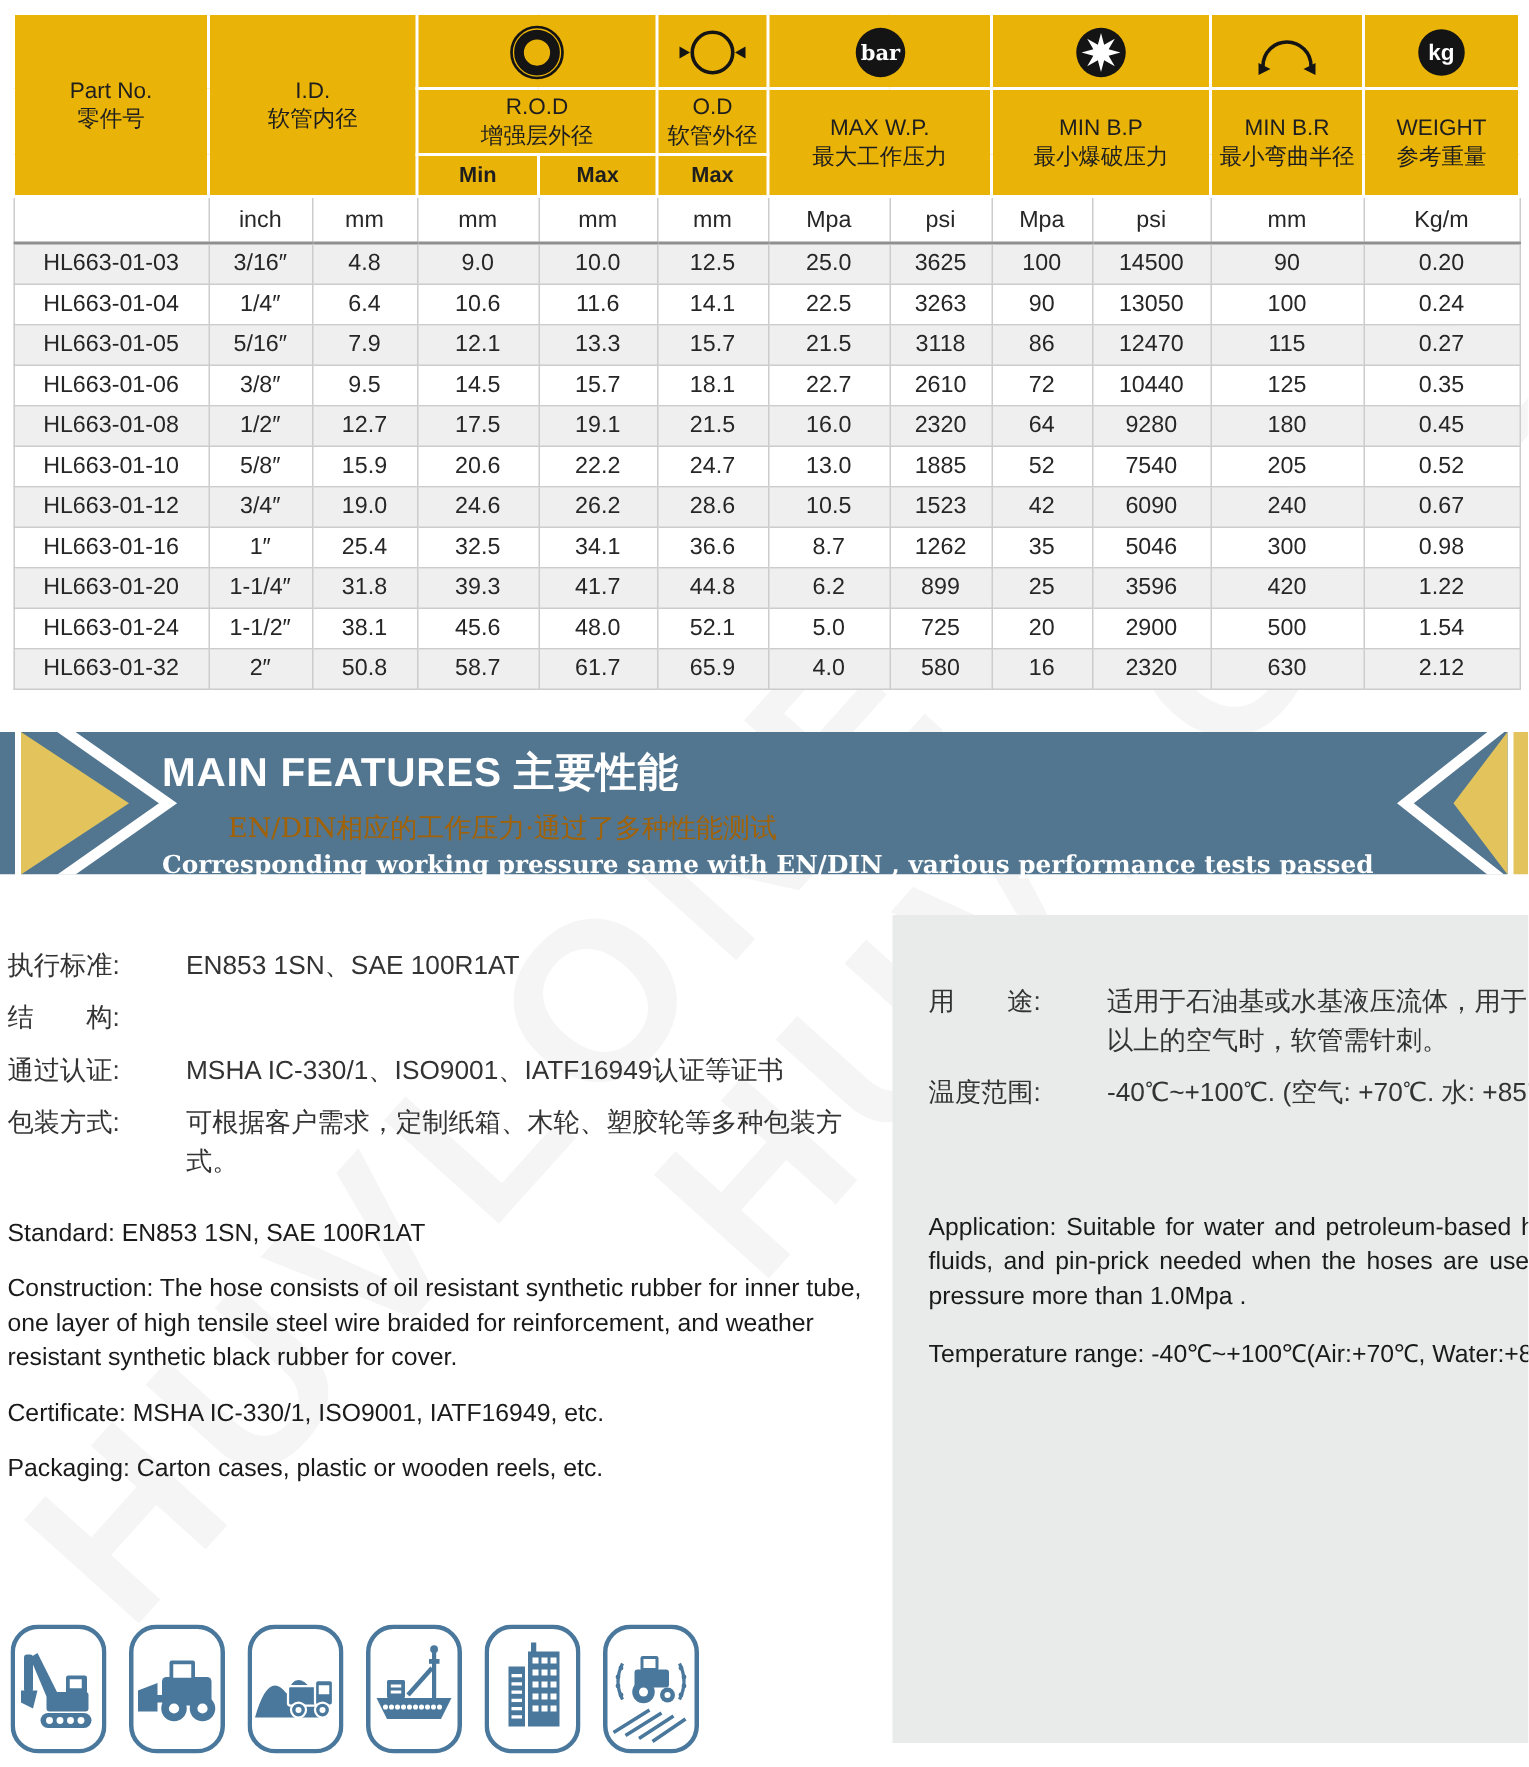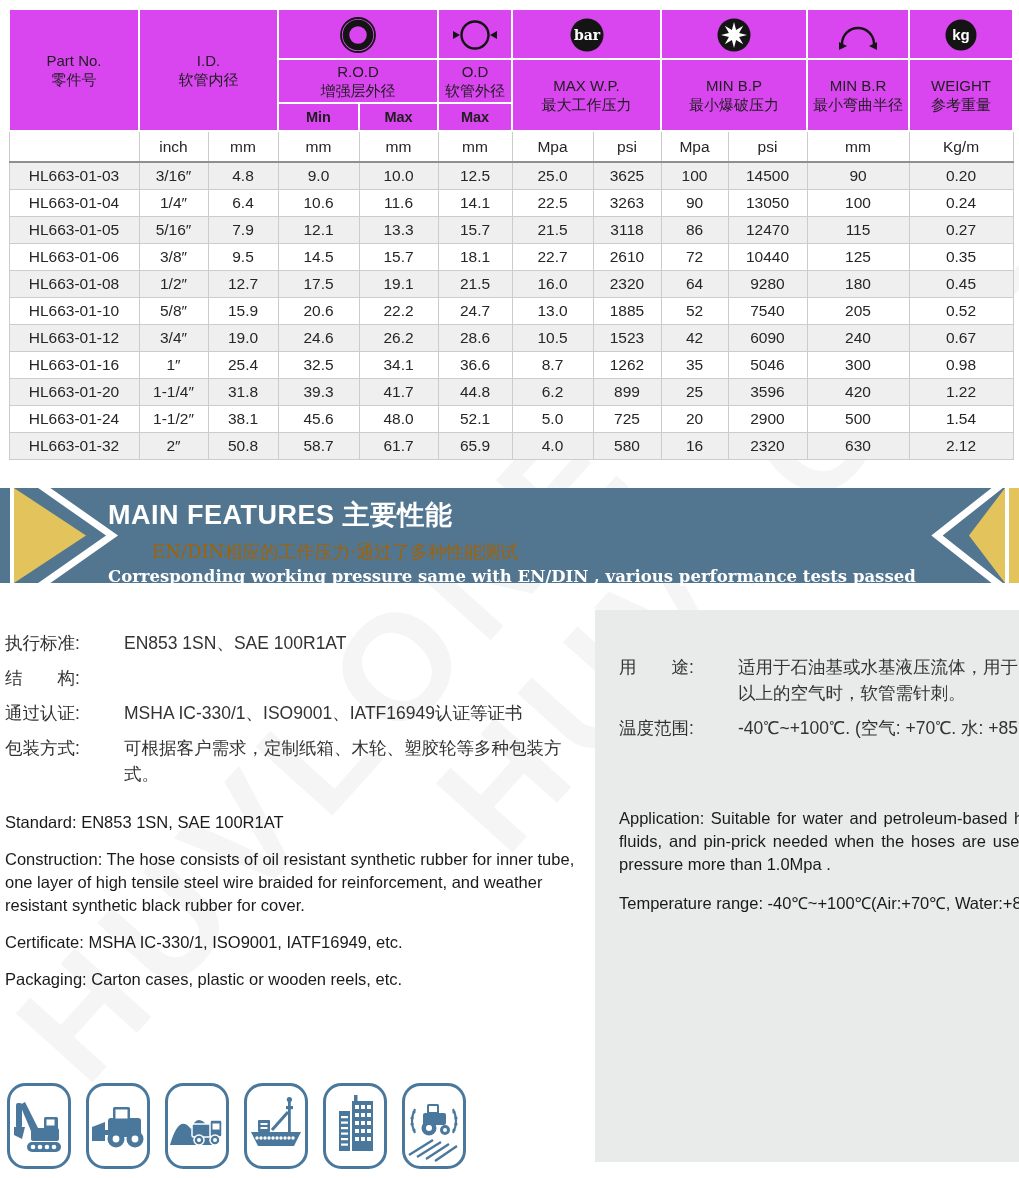--- a/index.html
+++ b/index.html
@@ -6,21 +6,21 @@
   .page { position:relative; width:1019px; height:1178px; background:#ffffff; overflow:hidden;
           font-family:"Liberation Sans", sans-serif; color:#2b2b2b; }
 
   
   .wm { position:absolute; font-family:"Liberation Sans", sans-serif; font-weight:bold;
         font-size:150px; letter-spacing:14px; color:#000; opacity:0.035;
         transform:rotate(-48deg); white-space:nowrap; pointer-events:none; }
 
   
   table.spec { position:absolute; left:8px; top:8px; width:1004px; border-collapse:collapse; table-layout:fixed; }
-  table.spec th { background:#d946ef; border:2.5px solid #ffffff; color:#1e1e1e; font-weight:normal;
+  table.spec th { background:#eab308; border:2.5px solid #ffffff; color:#1e1e1e; font-weight:normal;
                   text-align:center; vertical-align:middle; padding:0; }
   table.spec th .en { font-size:15px; line-height:19px; }
   table.spec th .zh { font-size:15px; line-height:20px; }
   table.spec tr.icons th { height:48px; }
   table.spec tr.labels th { height:42px; }
   table.spec tr.minmax th { height:26px; font-weight:bold; font-size:14.5px; }
   table.spec td { border:1px solid #cccccc; text-align:center; font-size:15.5px; color:#262626;
                   height:26px; padding:0; background:#fff; }
   table.spec tr.units td { height:29px; border-bottom:2px solid #8f8f8f; }
   table.spec tr.stripe td { background:#efefef; }

